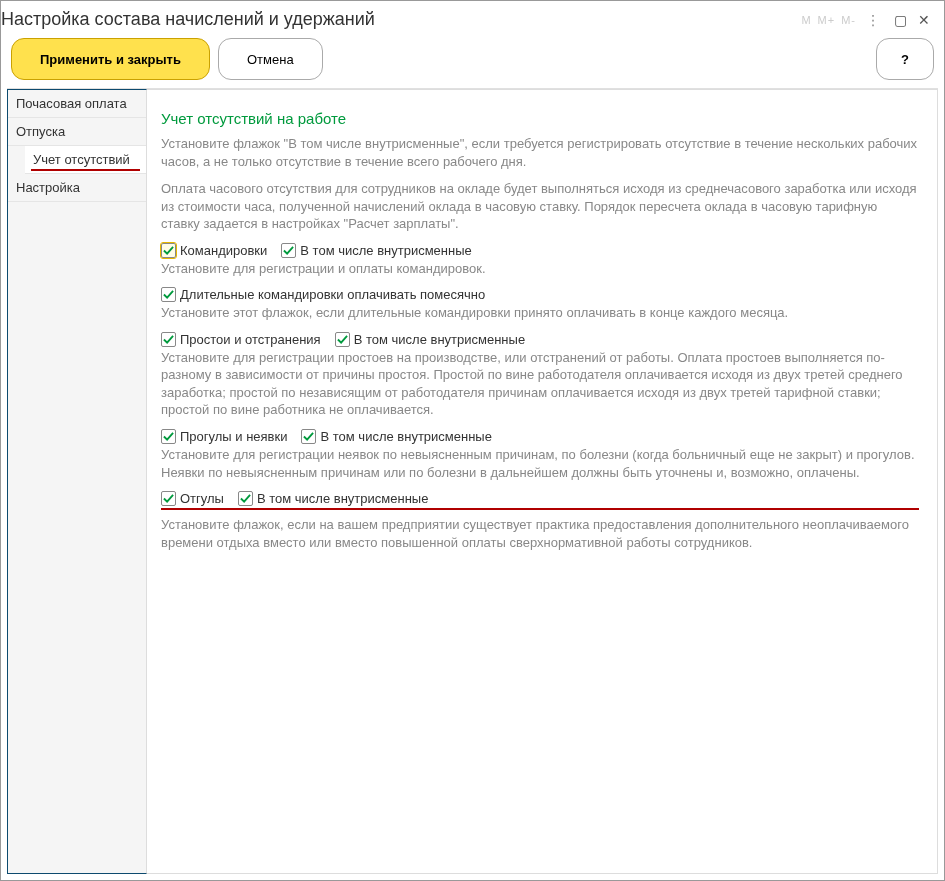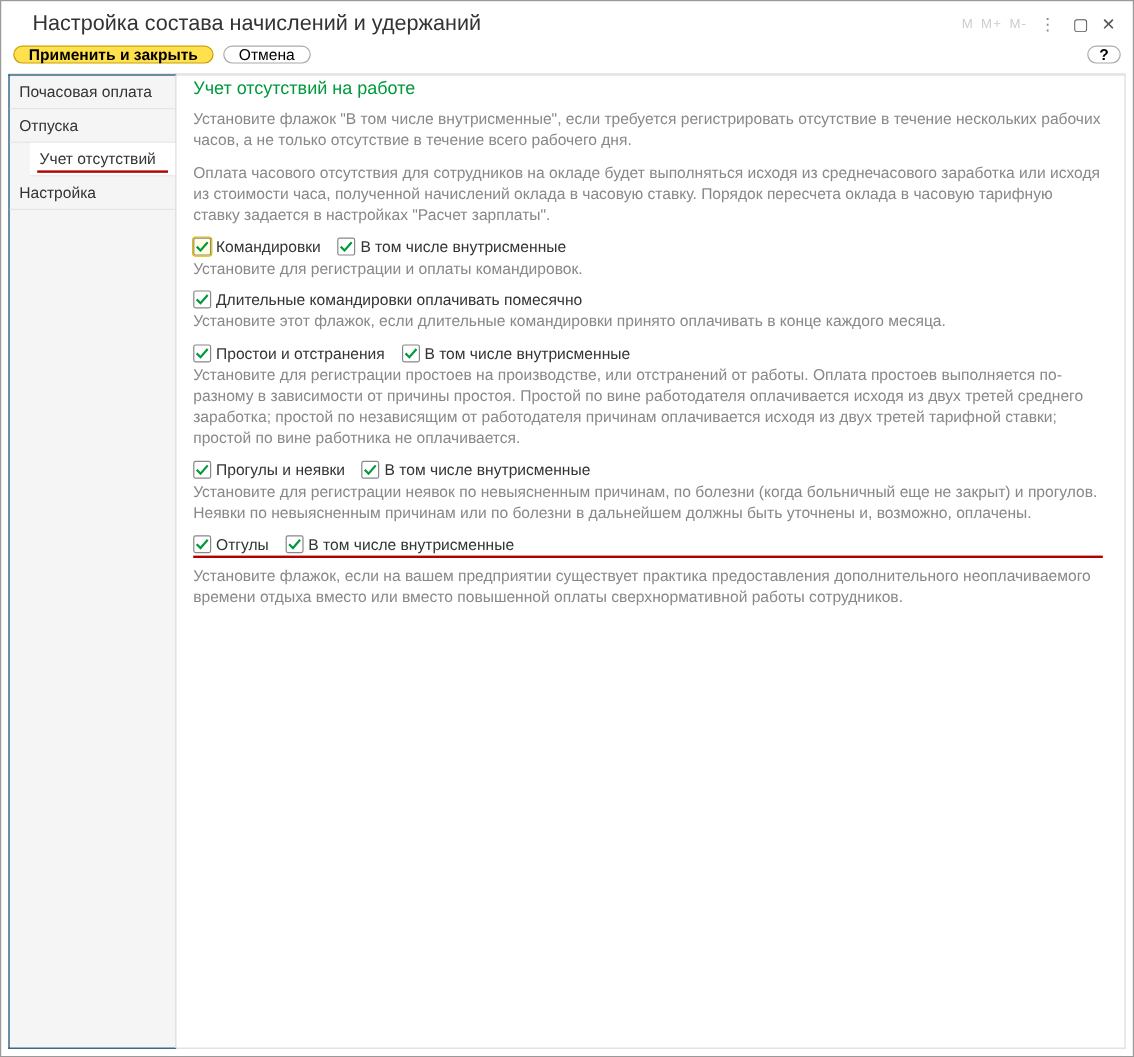--- a/index.html
+++ b/index.html
@@ -16,21 +16,21 @@
     border: 1px solid #999;
     background: #fff;
     margin: 0;
     display: flex;
     flex-direction: column;
   }
   .titlebar {
     display: flex;
     align-items: center;
     justify-content: space-between;
-    padding: 8px 12px 4px 26px;
+    padding: 8px 12px 4px 0;
   }
   .title {
     font-size: 18px;
     font-weight: normal;
     color: #333;
   }
   .titlebar-controls {
     display: flex;
     align-items: center;
     gap: 6px;
@@ -53,24 +53,24 @@
     padding: 4px 10px 8px 10px;
     gap: 8px;
   }
   .btn {
     display: inline-flex;
     align-items: center;
     justify-content: center;
     border: 1px solid #aaa;
     border-radius: 13px;
     background: #fff;
-    padding: 4px 12px;
+    padding: 4px 28px;
     font-size: 13px;
     cursor: pointer;
-    height: 15px;
+    height: 42px;
   }
   .btn-primary {
     background: #ffe14d;
     border-color: #caa100;
     font-weight: bold;
   }
   .help-btn {
     margin-left: auto;
     width: 28px;
     font-weight: bold;
@@ -105,21 +105,21 @@
     content: "";
     position: absolute;
     left: 6px;
     right: 6px;
     bottom: 2px;
     height: 2px;
     background: #b00000;
   }
   .content {
     flex: 1;
-    padding: 2px 18px 10px 14px;
+    padding: 20px 18px 10px 14px;
     overflow: auto;
     border: 1px solid #ddd;
     border-left: none;
   }
   .section-title {
     color: #009a3d;
     font-size: 15px;
     margin: 0 0 8px 0;
   }
   .para {

